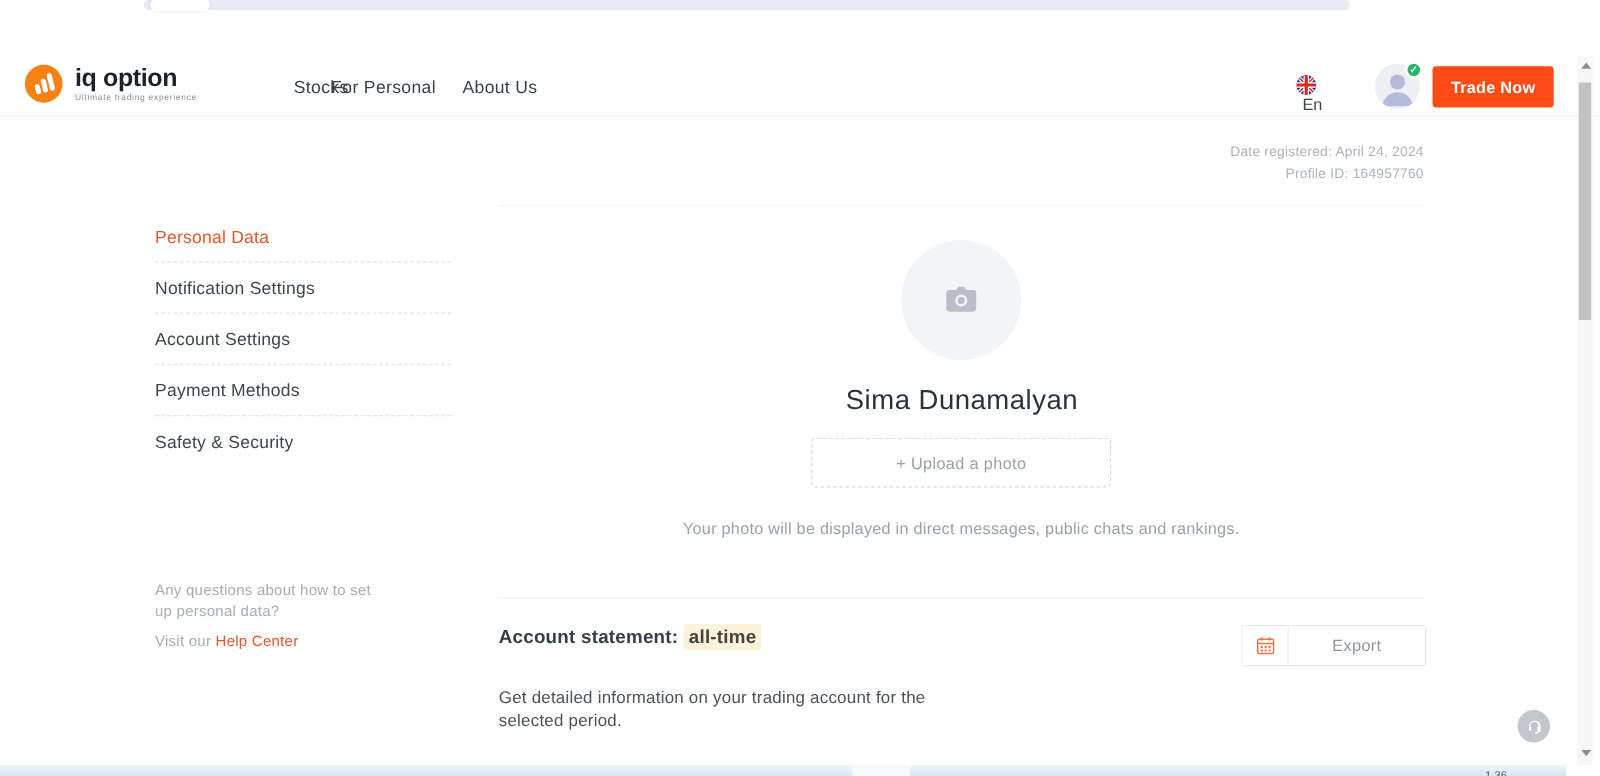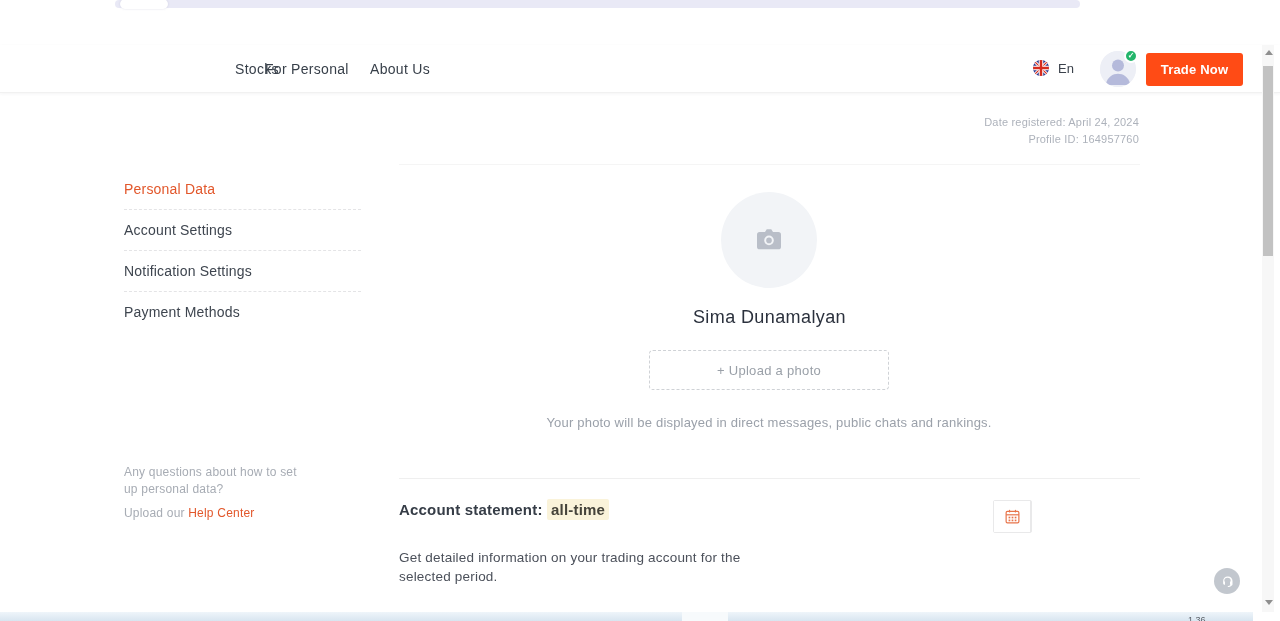--- a/index.html
+++ b/index.html
@@ -58,21 +58,21 @@
 
   .help-block { position:absolute; left:124px; top:464px; width:185px; font-size:12px;
     color:#a7acb4; line-height:17px; letter-spacing:0.2px; }
   .help-visit { position:absolute; left:124px; top:506px; font-size:12px; color:#a7acb4; letter-spacing:0.2px; }
   .help-link { color:#e2572b; cursor:pointer; text-decoration:none; }
 
   
   .big-avatar { position:absolute; left:721px; top:192px; width:96px; height:96px;
     border-radius:50%; background:#f2f4f7; display:flex; align-items:center; justify-content:center; }
   .profile-name { position:absolute; left:399px; width:741px; top:307px; text-align:center;
-    font-size:18px; color:#2b313d; letter-spacing:0.4px; }
+    font-size:22px; color:#2b313d; letter-spacing:0.4px; }
   .upload-btn { position:absolute; left:649px; top:350px; width:240px; height:40px;
     background:#fff; border:1px dashed #cfd2d6; border-radius:4px; font-size:13px; color:#9aa0a8;
     letter-spacing:0.3px; cursor:pointer; font-family:"Liberation Sans",sans-serif; }
   .photo-note { position:absolute; left:469px; width:600px; top:413px; text-align:center;
     font-size:13px; color:#9ba1aa; line-height:19px; letter-spacing:0.2px; }
 
   
   .stmt-label { position:absolute; left:399px; top:501px; font-size:15px; font-weight:bold;
     color:#363d47; letter-spacing:0.2px; }
   .stmt-period { font-weight:bold; background:#faf3da; padding:2px 4px; border-radius:2px; color:#45433a; }
@@ -105,26 +105,40 @@
     background:#b8bec6; opacity:0.85; display:flex; align-items:center; justify-content:center; cursor:pointer; }
 </style>
 </head>
 <body>
 
 <div class="browser-strip">
   <div class="browser-tab"></div>
 </div>
 
 <header class="navbar">
+  <div class="logo">
+    <svg class="logo-mark" viewBox="0 0 36 36">
+      <circle cx="18" cy="18" r="17" fill="#f98012"></circle>
+      <g transform="rotate(-14 18 18)" fill="#ffffff">
+        <rect x="9.5" y="17" width="4.6" height="9" rx="2.3"></rect>
+        <rect x="15.9" y="13.5" width="4.6" height="12.5" rx="2.3"></rect>
+        <rect x="22.3" y="10" width="4.6" height="16" rx="2.3"></rect>
+      </g>
+    </svg>
+    <div class="logo-text">
+      <div class="logo-name">iq option</div>
+      <div class="logo-tagline">Ultimate trading experience</div>
+    </div>
+  </div>
 
   <a class="nav-link nav-stocks">Stocks</a>
   <a class="nav-link nav-traders">For Personal</a>
   <a class="nav-link nav-about">About Us</a>
 
-  <div class="lang" style="left:1033px;">
+  <div class="lang" style="left:1033px;flex-direction:column;">
     <svg class="flag" viewBox="0 0 32 32">
       <defs>
           <clipPath id="fc">
             <circle cx="16" cy="16" r="16"></circle>
           </clipPath>
         </defs>
       <g clip-path="url(#fc)">
         <rect width="32" height="32" fill="#2a3890"></rect>
         <path d="M0 0 L32 32 M32 0 L0 32" stroke="#ffffff" stroke-width="6"></path>
         <path d="M0 0 L32 32 M32 0 L0 32" stroke="#d52b1e" stroke-width="2.4"></path>
@@ -149,27 +163,28 @@
 <button class="trade-btn">Trade Now</button>
 
 <div class="meta">
   <div>Date registered: April 24, 2024</div>
   <div>Profile ID: 164957760</div>
 </div>
 <div class="divider div-meta"></div>
 
 <nav class="sidebar">
   <div class="side-item active">Personal Data</div>
+  <div class="side-item">Notification Settings</div>
   <div class="side-item">Account Settings</div>
-  <div class="side-item">Notification Settings</div>
   <div class="side-item">Payment Methods</div>
+  <div class="side-item">Safety &amp; Security</div>
 </nav>
 
 <div class="help-block">Any questions about how to set up personal data?</div>
-<div class="help-visit"><span>Upload our </span><a class="help-link">Help Center</a></div>
+<div class="help-visit"><span>Visit our </span><a class="help-link">Help Center</a></div>
 
 <div class="big-avatar">
   <svg width="32" height="32" viewBox="0 0 24 24">
     <path fill="#b9bec8" d="M9 6 L10.3 4 H13.7 L15 6 H19 A2 2 0 0 1 21 8 V17 A2 2 0 0 1 19 19 H5 A2 2 0 0 1 3 17 V8 A2 2 0 0 1 5 6 Z"></path>
     <circle cx="12" cy="12.3" r="3.6" fill="#f2f4f7"></circle>
     <circle cx="12" cy="12.3" r="2.1" fill="#b9bec8"></circle>
   </svg>
 </div>
 <div class="profile-name">Sima Dunamalyan</div>
 <button class="upload-btn">+ Upload a photo</button>
@@ -190,20 +205,21 @@
       <g fill="#e8744a">
         <rect x="5.4" y="10.2" width="2" height="2"></rect>
           <rect x="9" y="10.2" width="2" height="2"></rect>
           <rect x="12.6" y="10.2" width="2" height="2"></rect>
         <rect x="5.4" y="13.6" width="2" height="2"></rect>
           <rect x="9" y="13.6" width="2" height="2"></rect>
           <rect x="12.6" y="13.6" width="2" height="2"></rect>
       </g>
     </svg>
   </button>
+  <button class="export-btn">Export</button>
 </div>
 
 <div class="sb-track"></div>
 <div class="sb-arrow sb-up"></div>
 <div class="sb-thumb"></div>
 <div class="sb-arrow sb-down"></div>
 
 <div class="bottom-strip"></div>
 <div class="bottom-gap"></div>
 <div class="zoom-frag">1.36</div>

